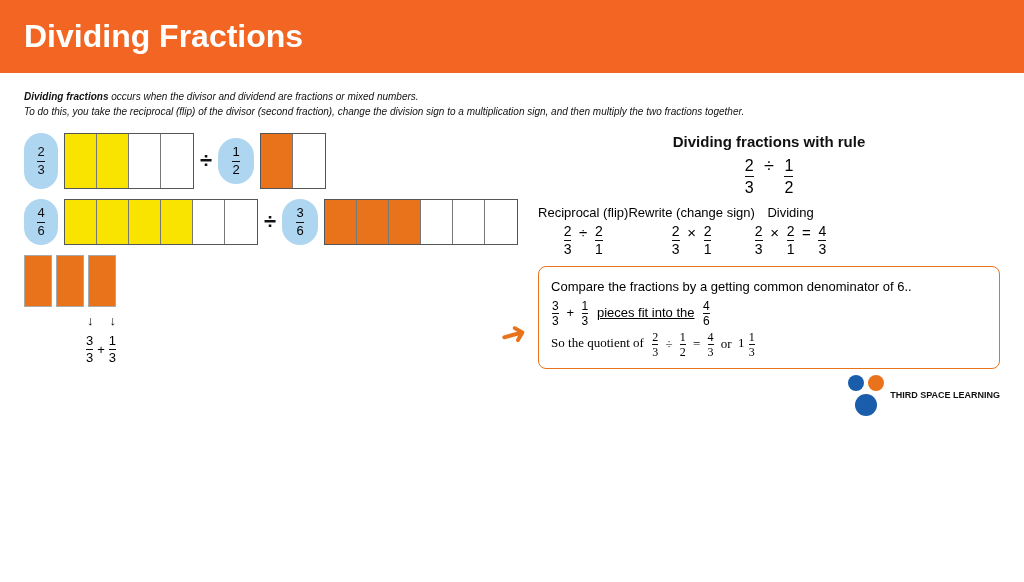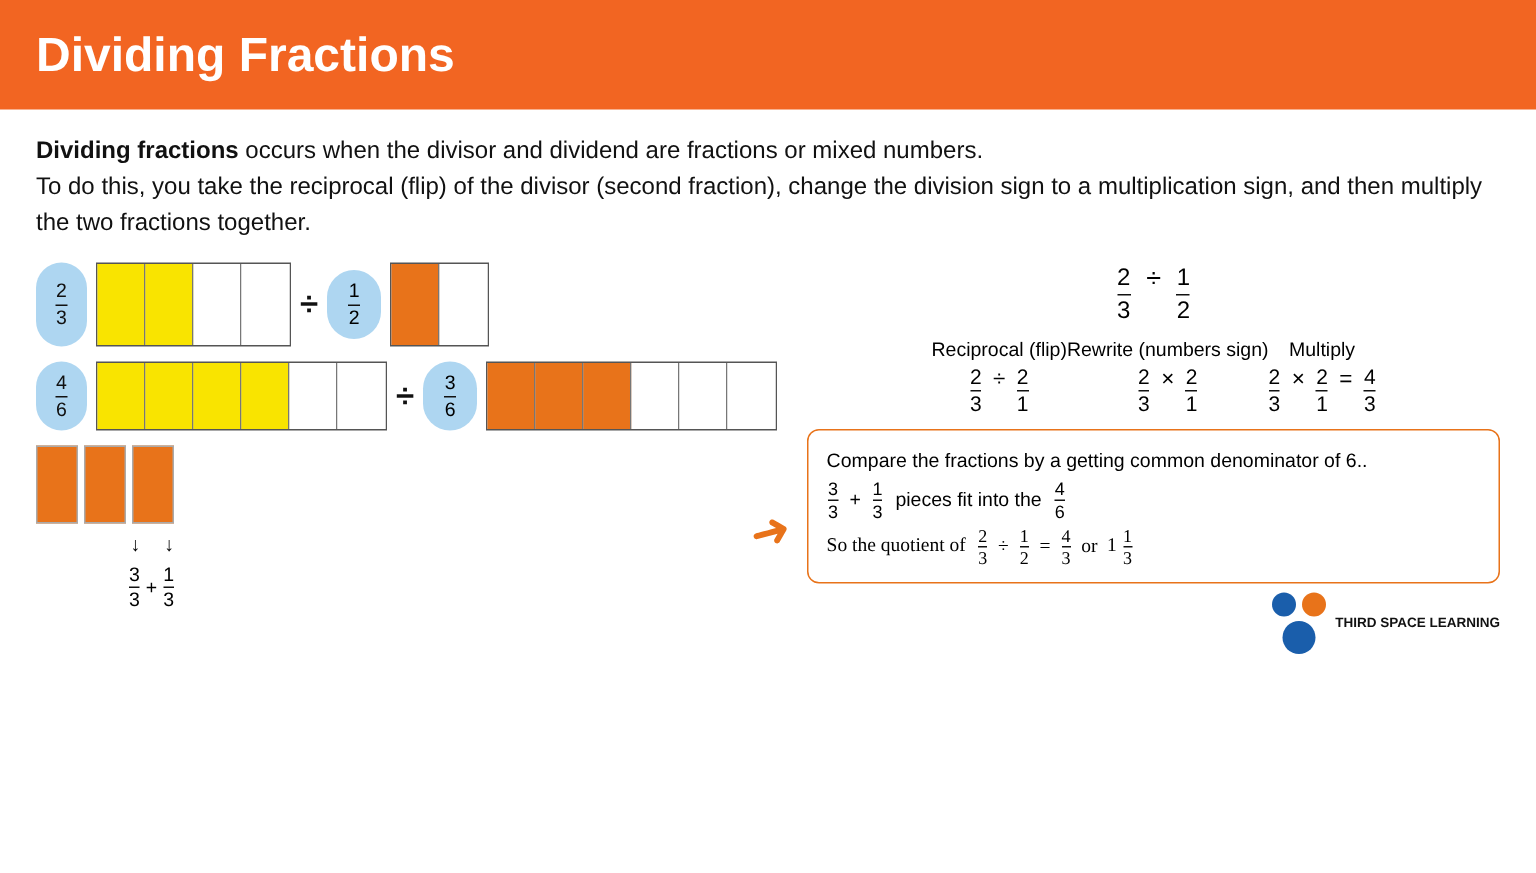--- a/index.html
+++ b/index.html
@@ -17,24 +17,25 @@
     }
     .header h1 {
       color: #fff;
       font-size: 32px;
       font-weight: bold;
     }
     .content {
       padding: 16px 24px 10px 24px;
     }
     .intro-text {
-      font-size: 16px;
+      font-size: 10px;
       line-height: 1.5;
       margin-bottom: 14px;
       color: #111;
+      font-style: italic;
     }
     .intro-text strong {
       font-weight: bold;
     }
     .two-columns {
       display: flex;
       gap: 20px;
     }
     .left-col {
       flex: 0 0 420px;
@@ -173,21 +174,21 @@
       line-height: 1.4;
       max-width: 200px;
     }
     .main-frac-row {
       text-align: center;
       font-size: 16px;
       margin-bottom: 8px;
     }
     .three-col {
       display: flex;
-      justify-content: center;
+      justify-content: flex-start;
       margin-bottom: 6px;
       font-size: 13px;
     }
     .col-center {
       text-align: center;
     }
     .col-center .label {
       margin-bottom: 4px;
     }
 
@@ -359,20 +360,21 @@
             <span class="sm-frac">
               <span class="num">1</span>
               <span class="den">3</span>
             </span>
           </div>
         </div>
       </div>
     </div>
 
     <div class="right-col">
+      <div class="right-section-title">Dividing fractions with rule</div>
 
       <div class="main-frac-row">
         <span class="big-frac">
           <span class="num">2</span>
           <span class="den">3</span>
         </span>
         <span style="font-size:18px; margin:0 6px; vertical-align:middle;">÷</span>
         <span class="big-frac">
           <span class="num">1</span>
           <span class="den">2</span>
@@ -390,36 +392,36 @@
             </span>
             <span style="font-size:15px; margin:0 4px; vertical-align:middle;">÷</span>
             <span class="med-frac">
               <span class="num">2</span>
               <span class="den">1</span>
             </span>
           </div>
         </div>
 
         <div class="col-center">
-          <div class="label">Rewrite (numbers sign)</div>
+          <div class="label">Rewrite (change sign)</div>
           <div style="margin-top:4px;">
             <span class="med-frac">
               <span class="num">2</span>
               <span class="den">3</span>
             </span>
             <span style="font-size:15px; margin:0 4px; vertical-align:middle;">×</span>
             <span class="med-frac">
               <span class="num">2</span>
               <span class="den">1</span>
             </span>
           </div>
         </div>
 
         <div class="col-center">
-          <div class="label">Multiply</div>
+          <div class="label">Dividing</div>
           <div style="margin-top:4px;">
             <span class="med-frac">
               <span class="num">2</span>
               <span class="den">3</span>
             </span>
             <span style="font-size:15px; margin:0 4px; vertical-align:middle;">×</span>
             <span class="med-frac">
               <span class="num">2</span>
               <span class="den">1</span>
             </span>
@@ -439,21 +441,21 @@
           <div style="margin:4px 0; font-size:13px;">
             <span class="inline-frac">
               <span class="num">3</span>
               <span class="den">3</span>
             </span>
             <span style="margin:0 3px;">+</span>
             <span class="inline-frac">
               <span class="num">1</span>
               <span class="den">3</span>
             </span>
-            <span style="margin:0 4px;">pieces fit into the</span>
+            <span style="margin:0 4px;text-decoration:underline;">pieces fit into the</span>
             <span class="inline-frac">
               <span class="num">4</span>
               <span class="den">6</span>
             </span>
           </div>
           <div style="font-size:13px;font-family:Liberation Serif, serif;">
             <span>So the quotient of</span>
             <span style="margin:0 2px;"> </span>
             <span class="inline-frac">
               <span class="num">2</span>

